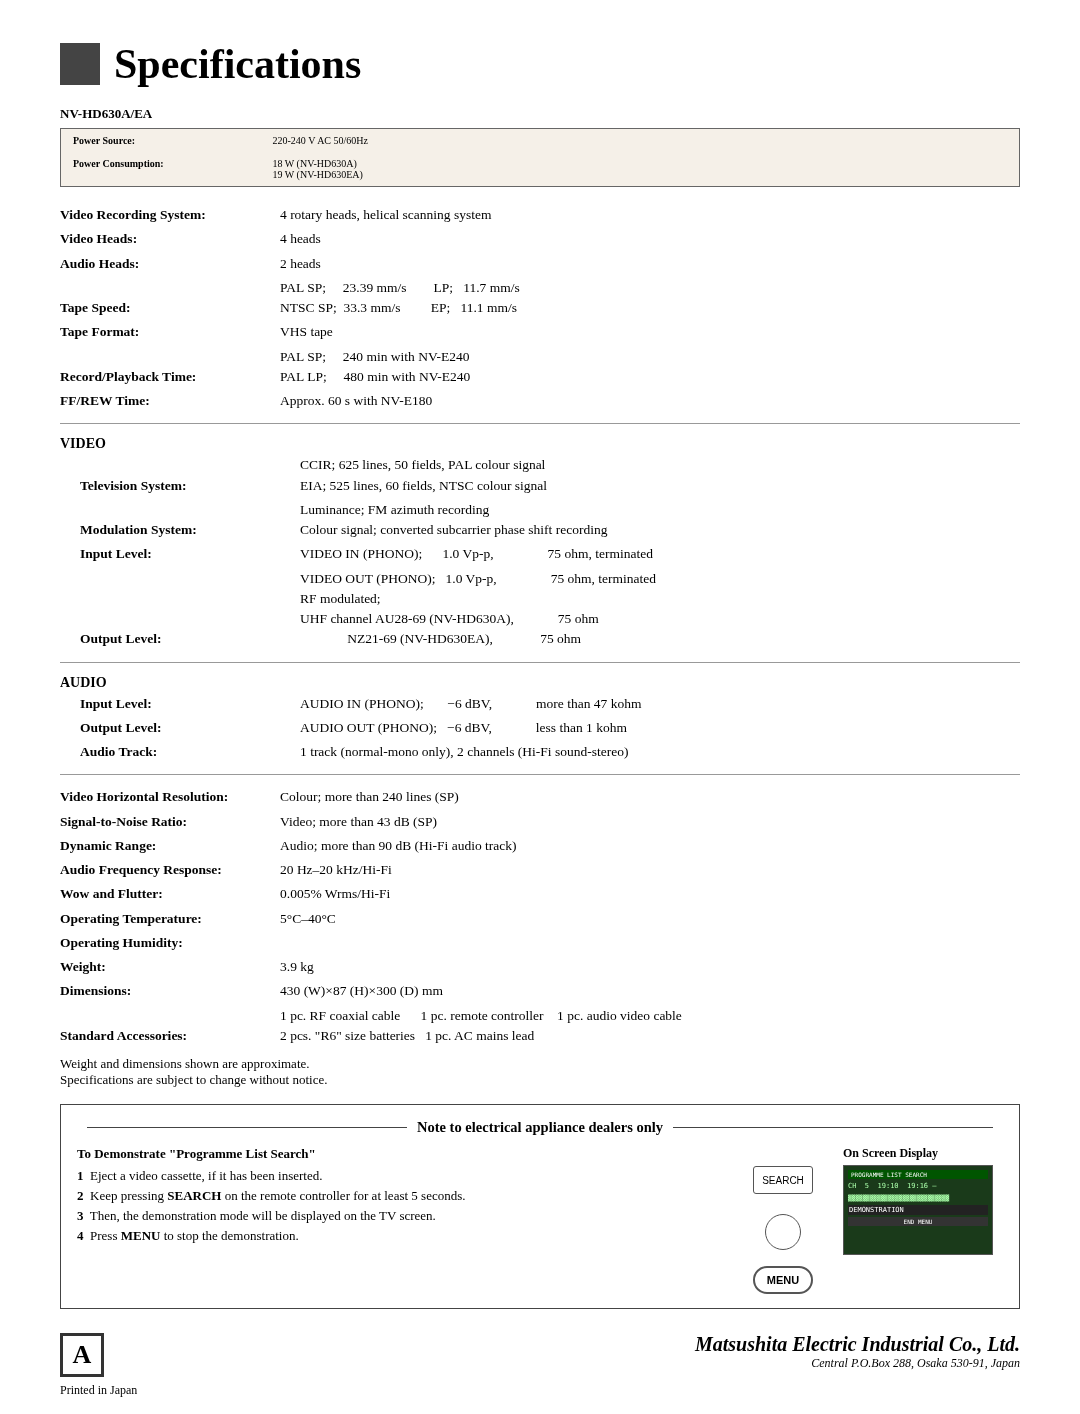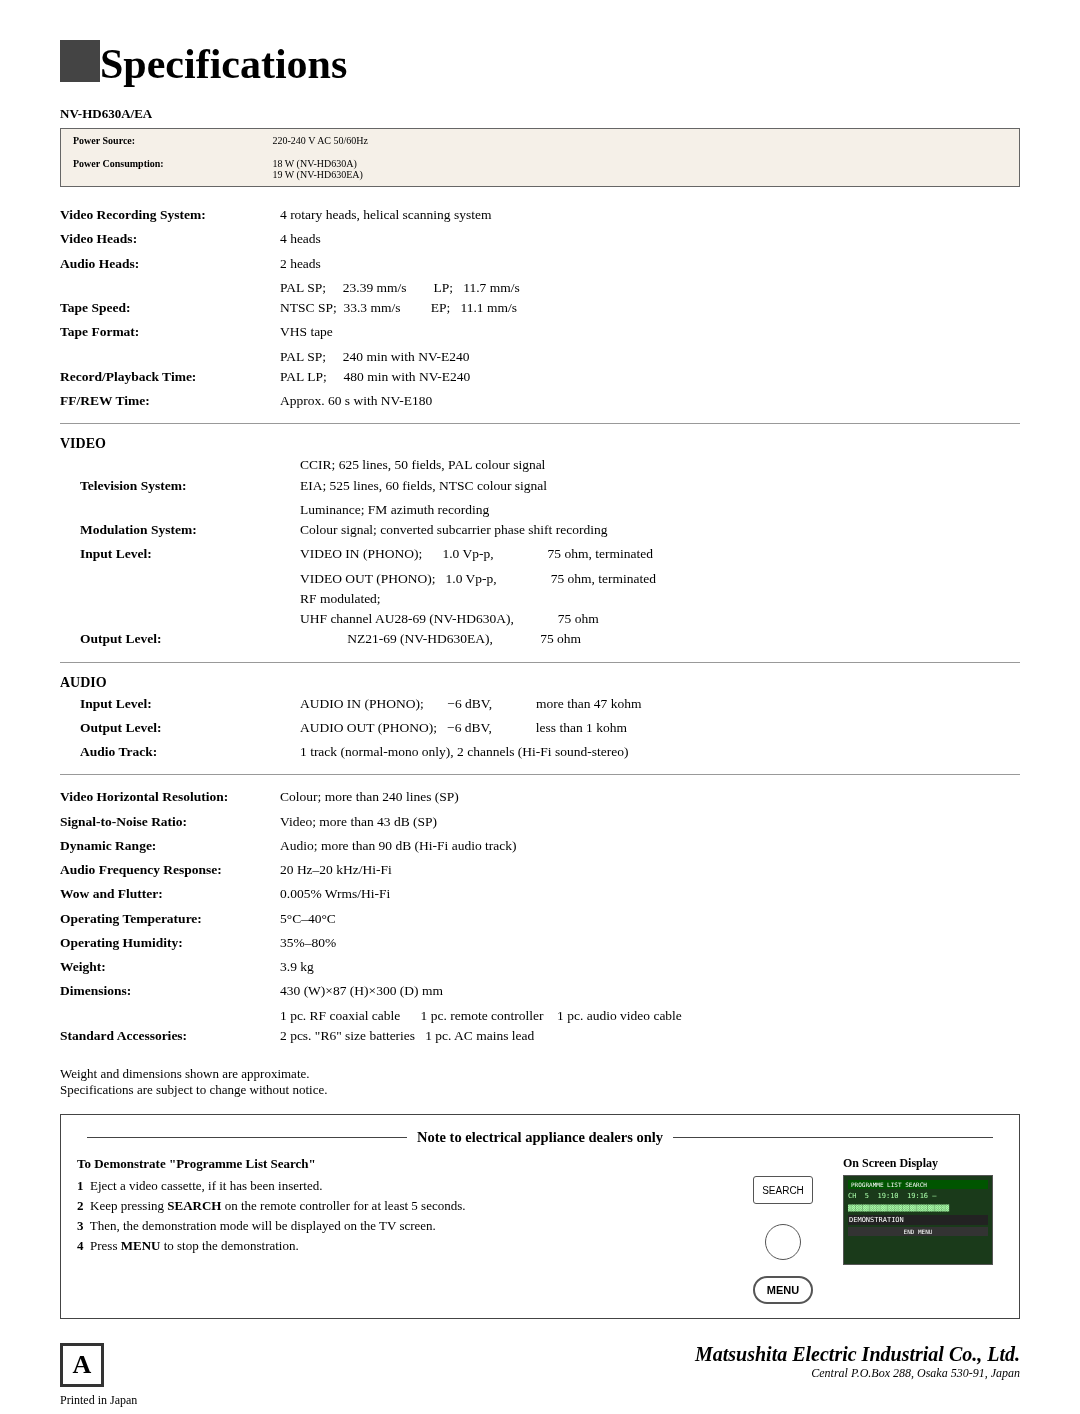--- a/index.html
+++ b/index.html
@@ -11,21 +11,22 @@
       font-size: 14px;
       color: #000000;
       padding: 40px 60px 40px 60px;
     }
 
     .page-title {
       font-size: 42px;
       font-weight: bold;
       margin-bottom: 18px;
       display: flex;
-      align-items: flex-start;
+      align-items: center;
+      gap: 14px;
     }
 
     .title-icon {
       width: 40px;
       height: 42px;
       background: #444;
       display: inline-block;
       flex-shrink: 0;
     }
 
@@ -91,21 +92,21 @@
     }
 
     hr.section-divider {
       border: none;
       border-top: 1px solid #999;
       margin: 12px 0;
     }
 
     .footer-notes {
       font-size: 13px;
-      margin-top: 20px;
+      margin-top: 10px;
       margin-bottom: 16px;
     }
 
     .dealer-note-box {
       border: 1px solid #444;
       padding: 14px 16px;
       margin-bottom: 24px;
       font-size: 13px;
     }
 
@@ -419,21 +420,20 @@
   <div class="spec-row">
     <span class="spec-label">Wow and Flutter:</span>
     <span class="spec-value">0.005% Wrms/Hi-Fi</span>
   </div>
   <div class="spec-row">
     <span class="spec-label">Operating Temperature:</span>
     <span class="spec-value">5°C–40°C</span>
   </div>
   <div class="spec-row">
     <span class="spec-label">Operating Humidity:</span>
-    <span class="spec-value">35%–80%</span>
   </div>
   <div class="spec-row">
     <span class="spec-label">Weight:</span>
     <span class="spec-value">3.9 kg</span>
   </div>
   <div class="spec-row">
     <span class="spec-label">Dimensions:</span>
     <span class="spec-value">430 (W)×87 (H)×300 (D) mm</span>
   </div>
   <div class="spec-row">

